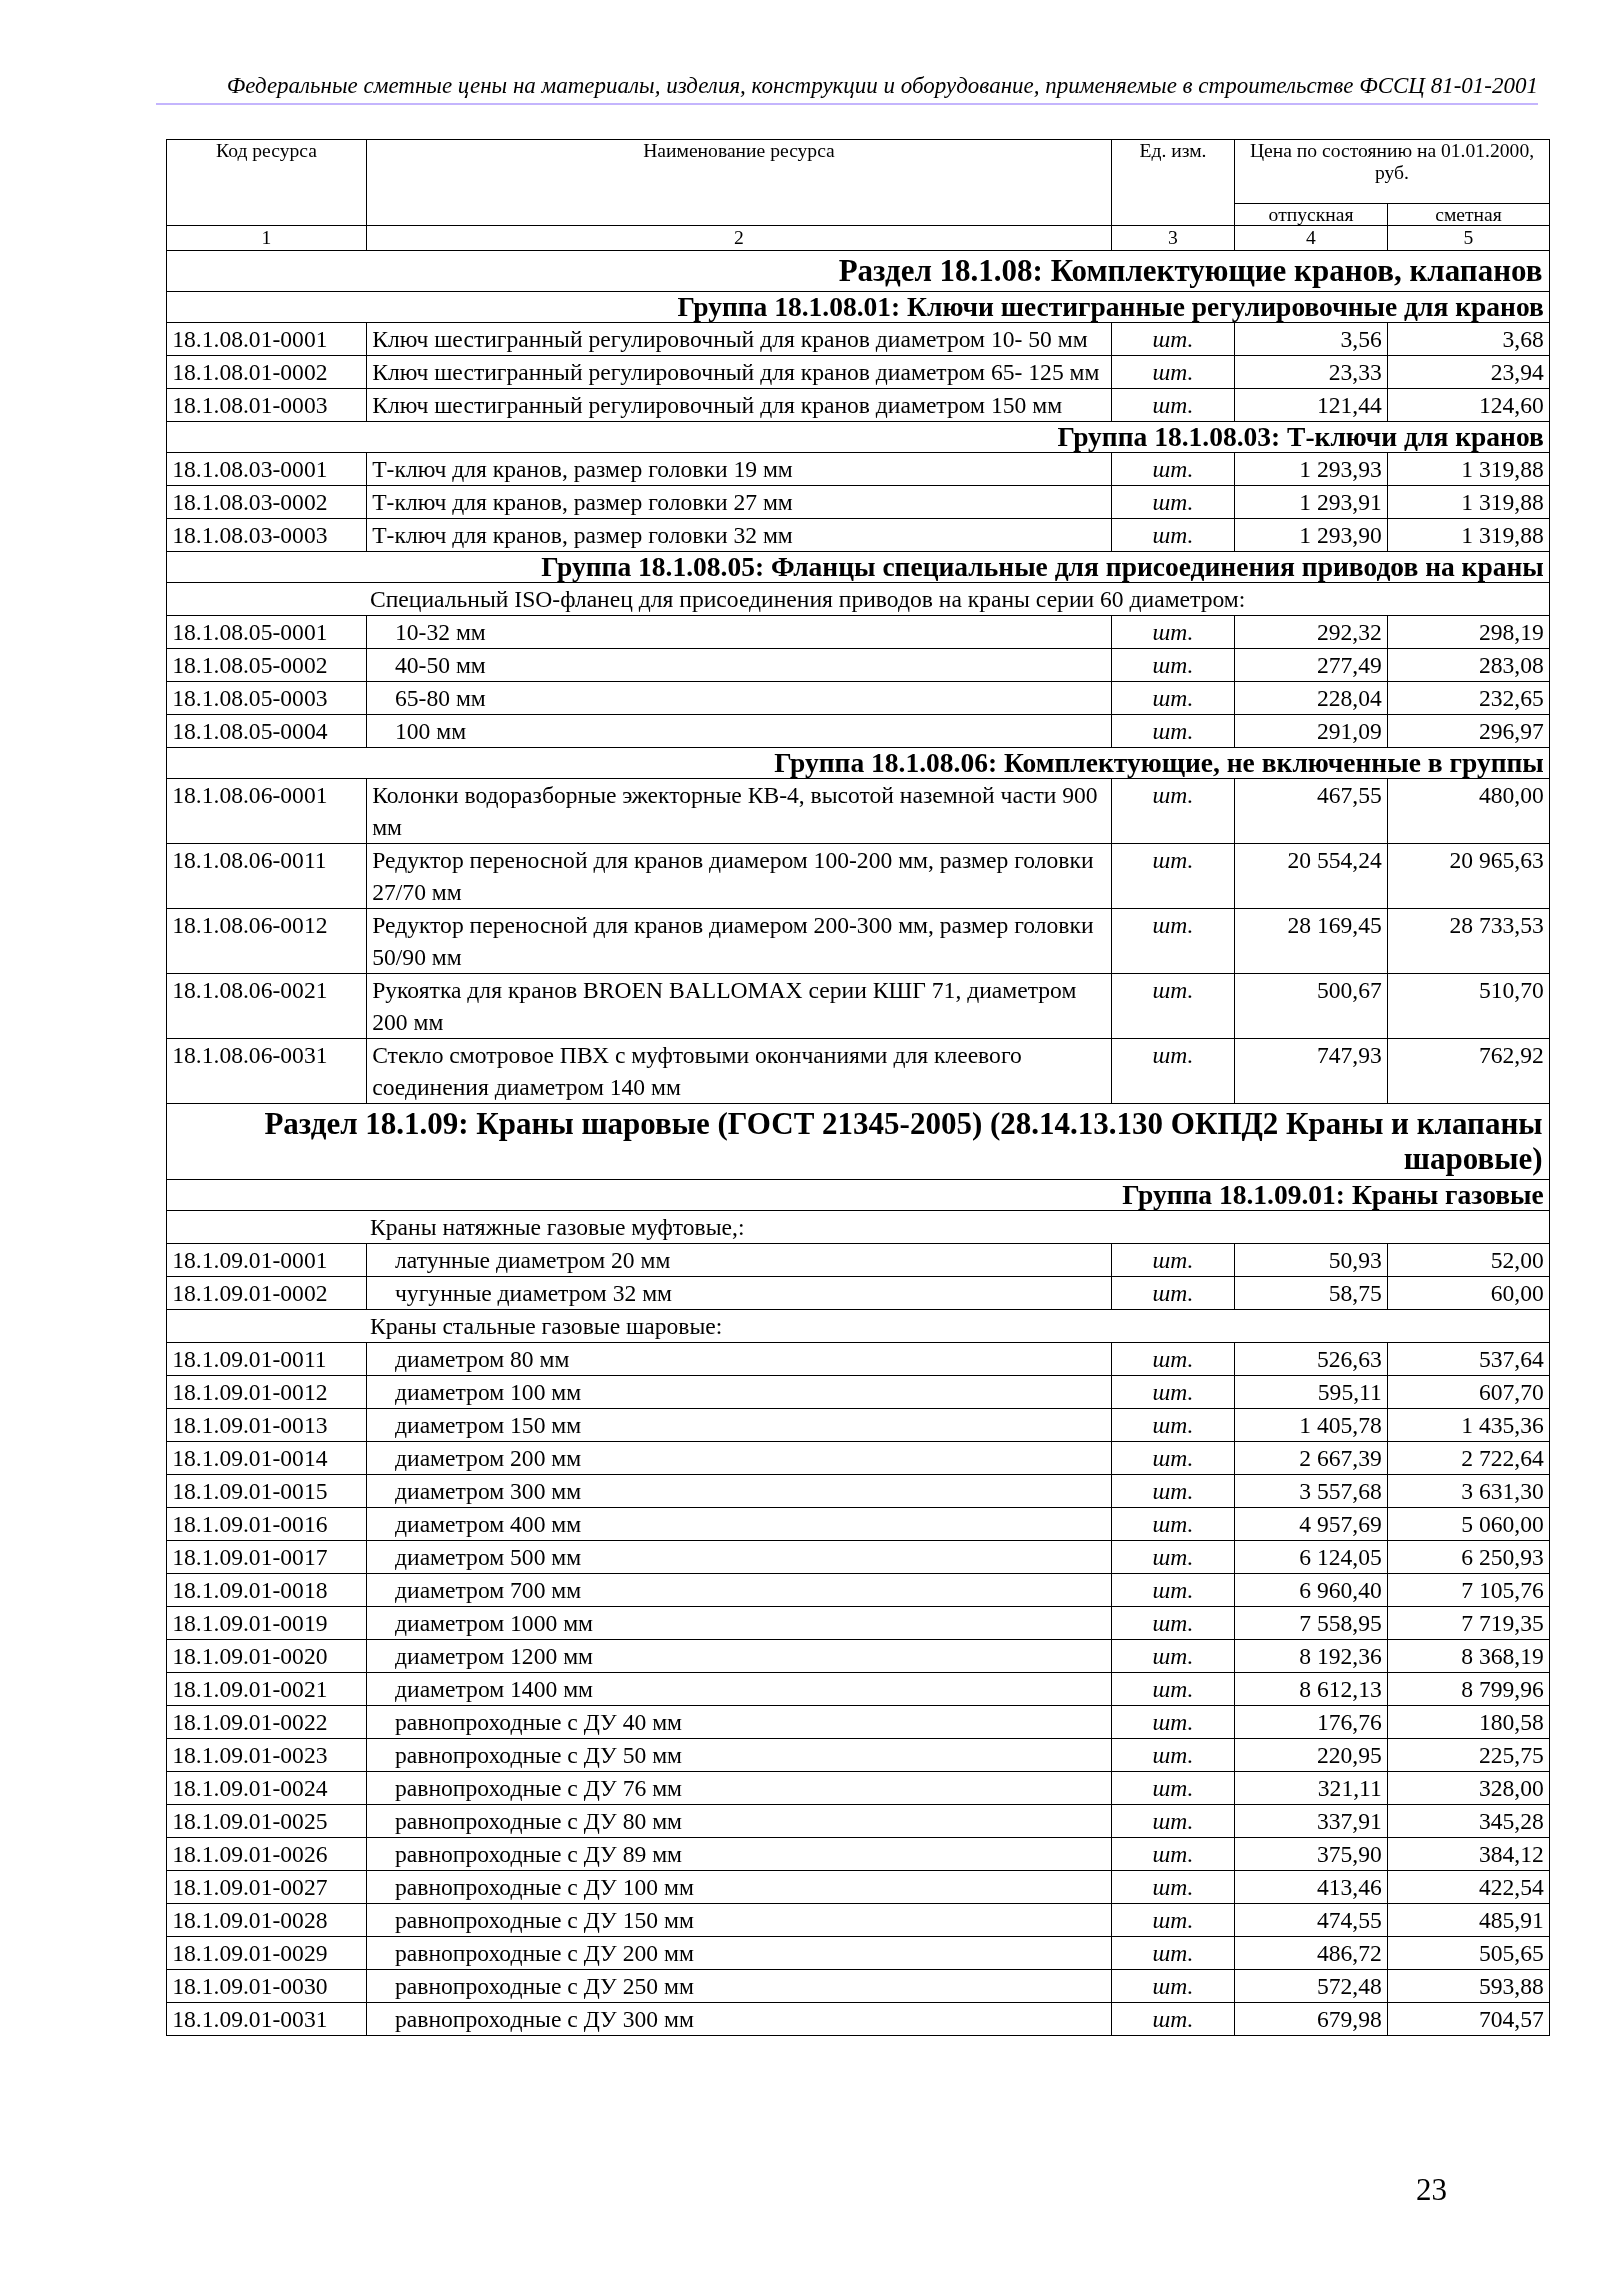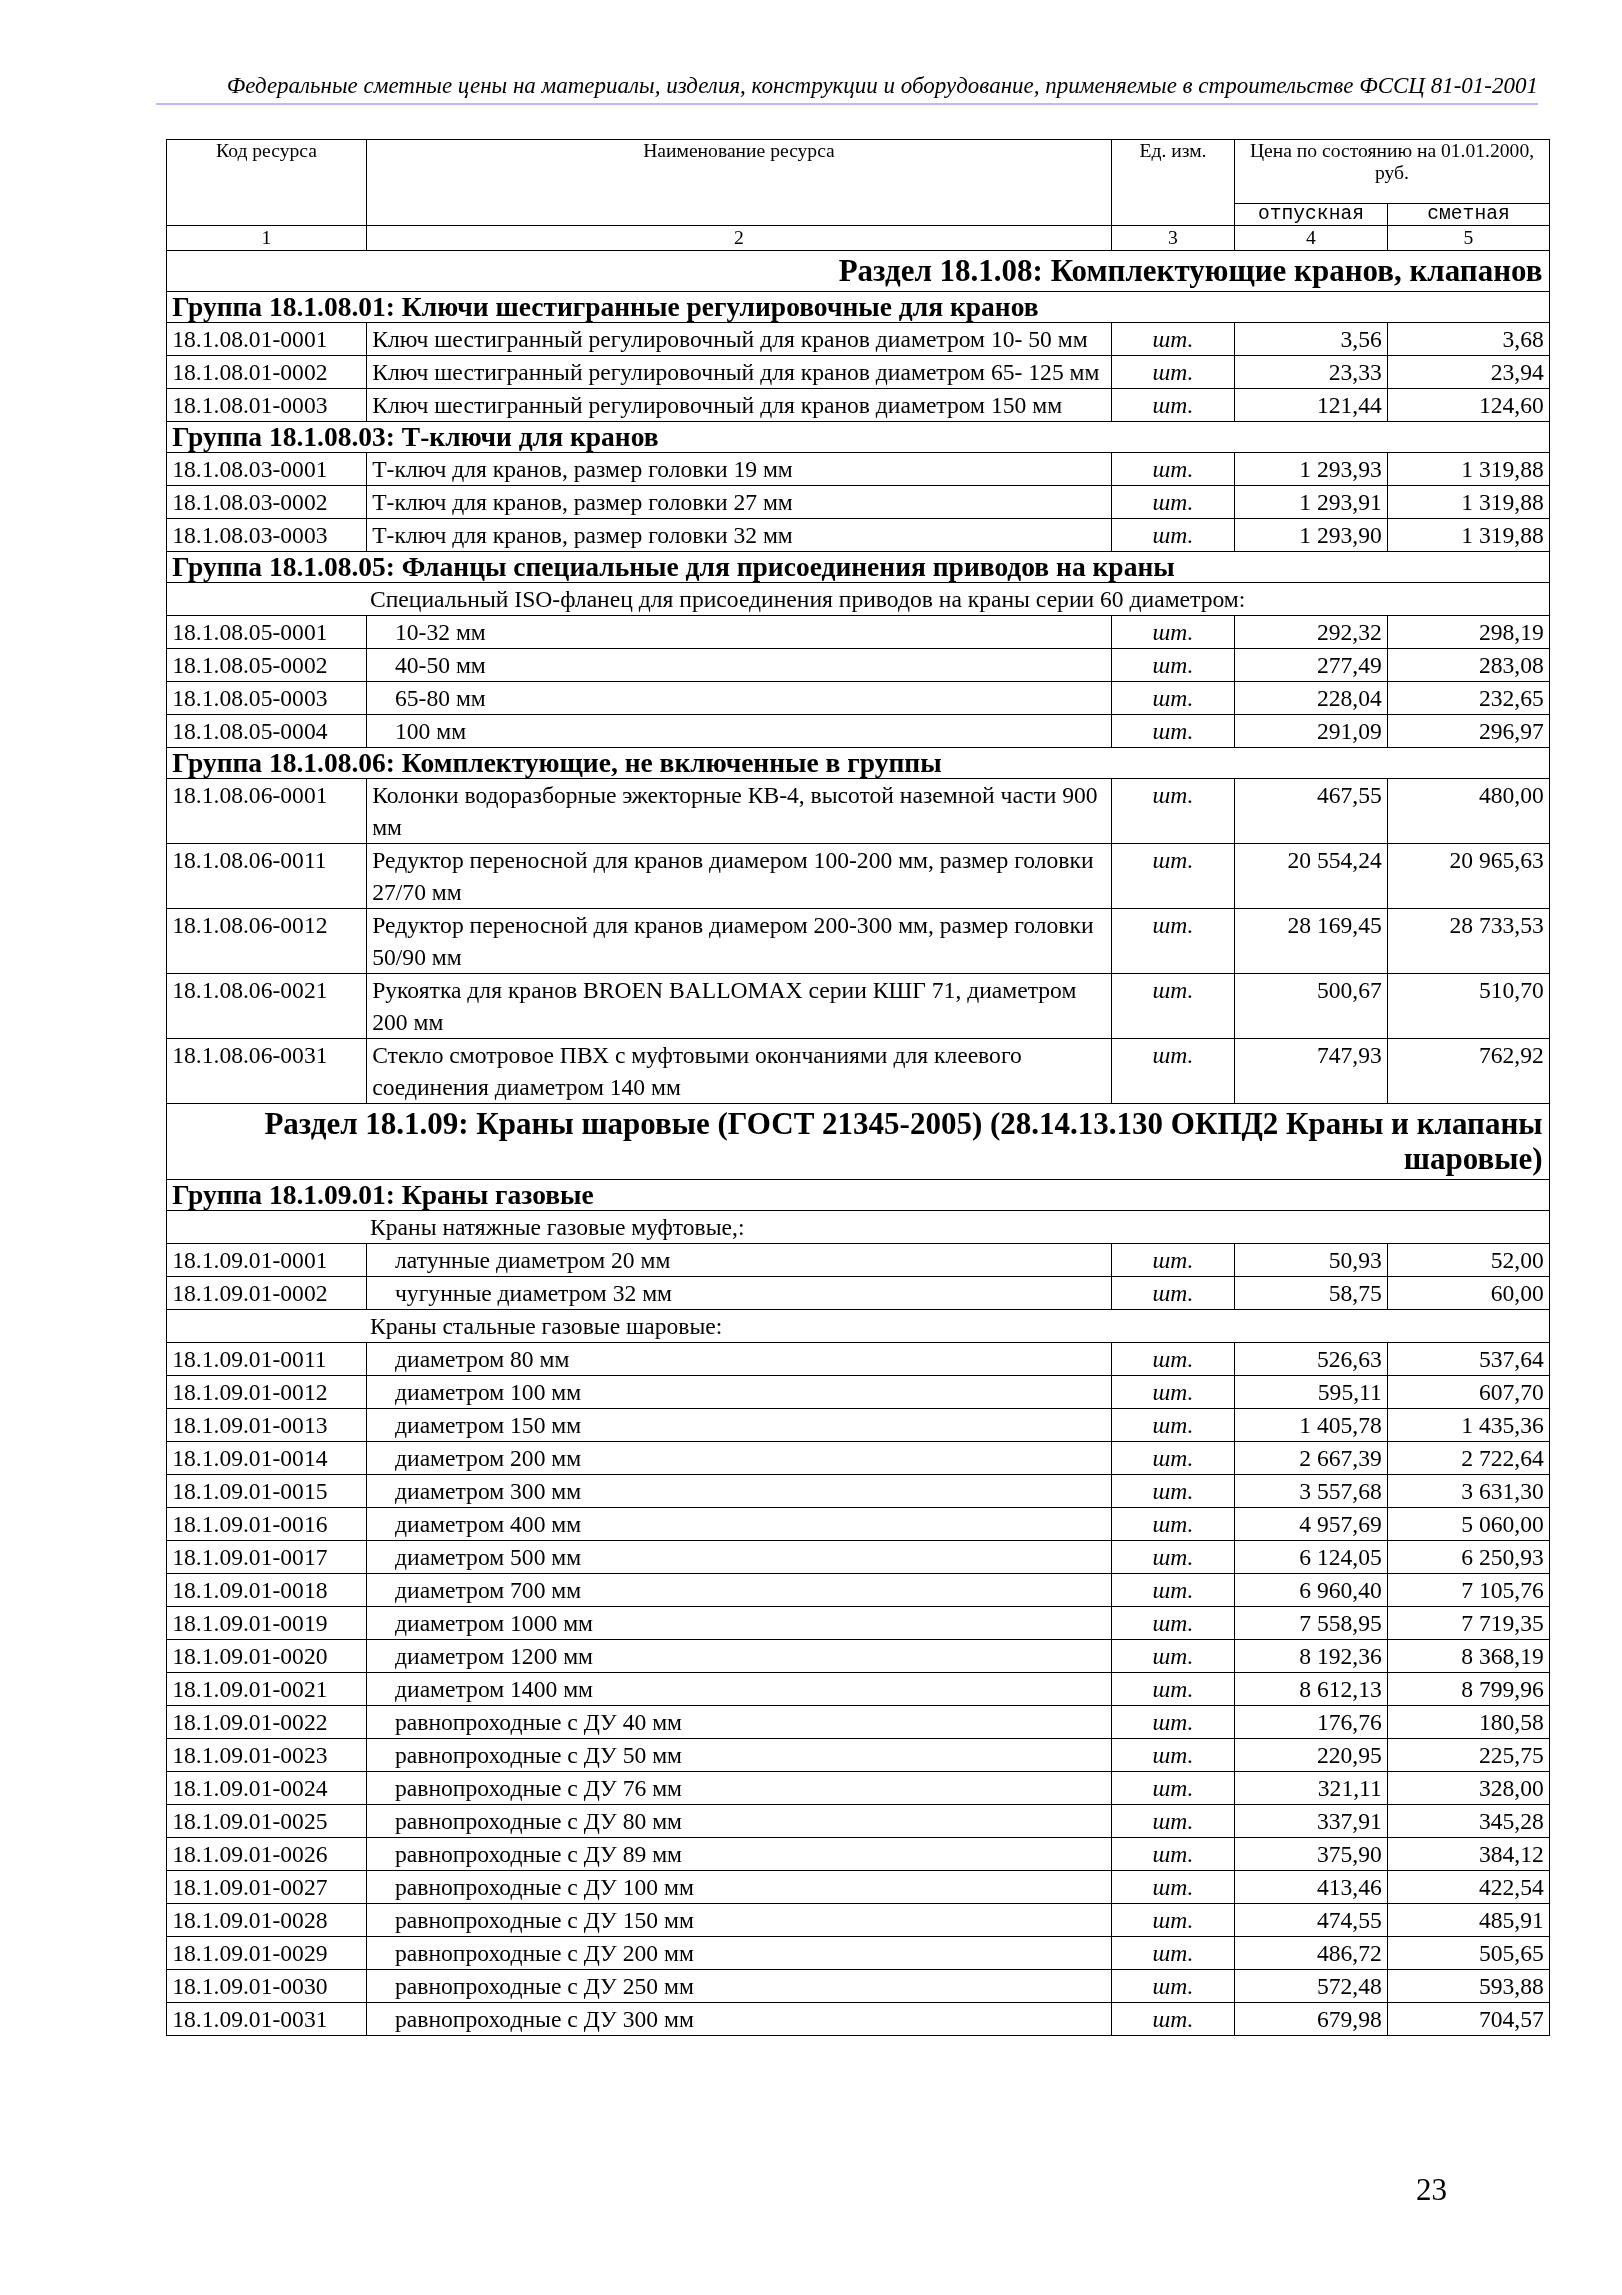--- a/index.html
+++ b/index.html
@@ -17,29 +17,29 @@
     border-collapse: collapse; table-layout: fixed;
     font-size: 23.6px; line-height: 32px;
   }
   table.price-table td, table.price-table th {
     border: 1.3px solid #000; padding: 0 5.2px; vertical-align: top;
     font-weight: normal;
   }
   col.c1 { width: 200px; } col.c2 { width: 745px; } col.c3 { width: 123px; }
   col.c4 { width: 153px; } col.c5 { width: 162px; }
   .hdr th { text-align: center; vertical-align: middle; font-size: 19.6px; line-height: 22px; }
-  .hdr-sub th { font-size: 19.6px; line-height: 21px; font-family: Liberation Mono, monospace; }
+  .hdr-sub th { font-size: 19.6px; line-height: 21px; }
   .colnum td { text-align: center; font-size: 19.6px; line-height: 23.6px; }
   td.code { text-align: left; padding-left: 6.5px; white-space: nowrap; }
   td.name { text-align: left; }
   td.name.indent { padding-left: 28px; margin-top: 16px; }
   td.unit { text-align: center; font-style: italic; }
   td.num { text-align: right; white-space: nowrap; }
   tr.section td { text-align: right; font-weight: bold; font-size: 31px; line-height: 35px; padding: 2.6px 6.5px; }
-  tr.group td { text-align: left; font-weight: bold; font-size: 27.5px; line-height: 30px; margin-top: 32px; }
+  tr.group td { text-align: right; font-weight: bold; font-size: 27.5px; line-height: 30px; margin-top: 32px; }
   tr.subhead td.subtext { text-align: left; padding-left: 6.5px; }
   .page-number {
     position: absolute; left: 1416px; top: 2172px; width: 46px;
     text-align: left; font-size: 31px;
   }
 </style>
 </head>
 <body>
 
 <div class="running-header">Федеральные сметные цены на материалы, изделия, конструкции и оборудование, применяемые в строительстве ФССЦ 81-01-2001</div>

